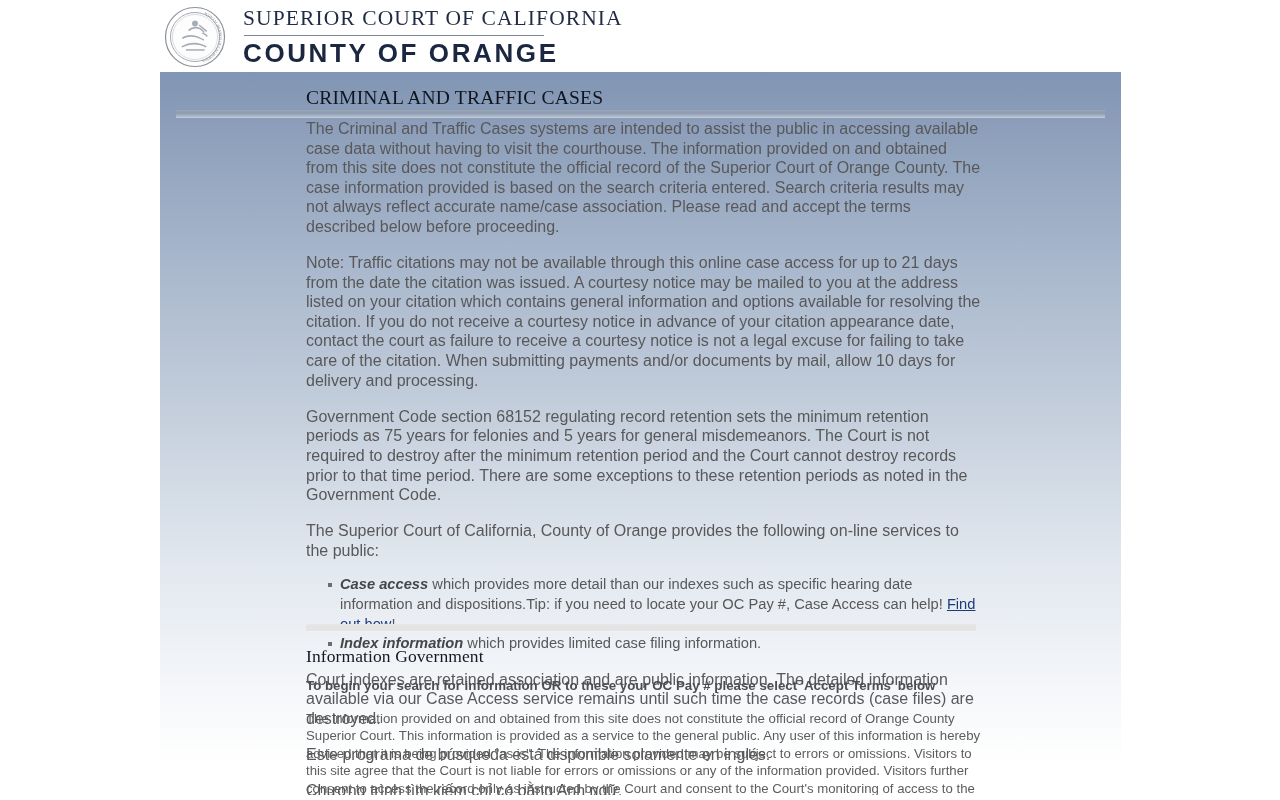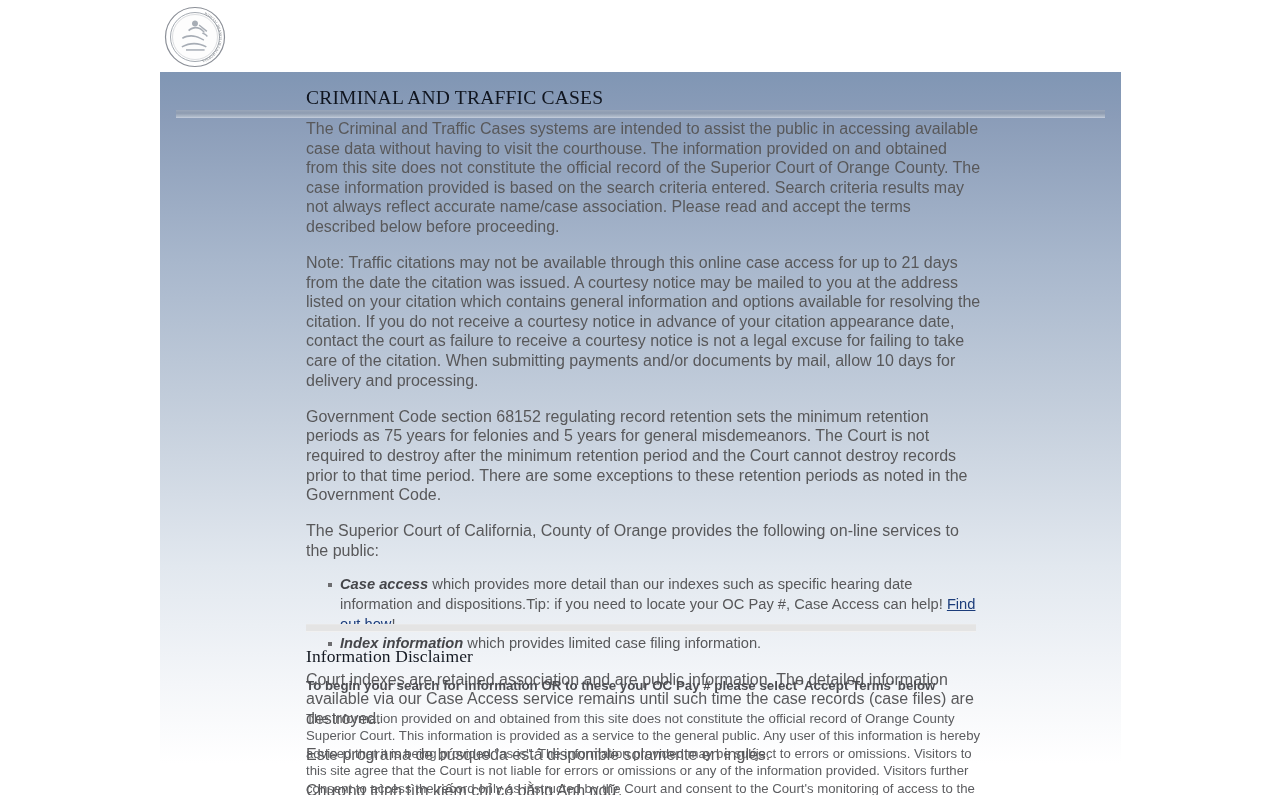--- a/index.html
+++ b/index.html
@@ -221,20 +221,25 @@
         </g>
 
         <g fill="#73787f" font-family="Liberation Serif, serif" font-size="3.6">
           <path id="sealArc" d="M31,6.5 a24.5,24.5 0 1,1 -0.1,0" fill="none"></path>
           <text>
             <textPath href="#sealArc" startOffset="6%">JUDICIAL BRANCH OF CALIFORNIA</textPath>
           </text>
         </g>
       </svg>
     </div>
+    <div class="masthead-text">
+      <div class="court-line1">SUPERIOR COURT OF CALIFORNIA</div>
+      <div class="court-rule"></div>
+      <div class="court-line2">COUNTY OF ORANGE</div>
+    </div>
   </div>
 
   <div class="panel">
 
     <div class="panel-title">CRIMINAL AND TRAFFIC CASES</div>
     <div class="title-bar"></div>
 
     <div class="content">
 
       <p class="body">The Criminal and Traffic Cases systems are intended to assist the public in accessing available case data without having to visit the courthouse. The information provided on and obtained from this site does not constitute the official record of the Superior Court of Orange County. The case information provided is based on the search criteria entered. Search criteria results may not always reflect accurate name/case association. Please read and accept the terms described below before proceeding.</p>
@@ -257,21 +262,21 @@
 
     </div>
 
     <div class="divider">
       <div class="line-top"></div>
       <div class="line-bar"></div>
       <div class="line-bot"></div>
     </div>
 
     <div class="disclaimer">
-      <h2>Information Disclaimer</h2>
+      <h2>Information Government</h2>
       <p class="lead">To begin your search for information OR to these your OC Pay # please select 'Accept Terms' below</p>
       <p class="fine"><span>The information provided on and obtained from this site does not constitute the official record of Orange County Superior Court. This information is provided as a service to the general public. Any user of this information is hereby advised that it is being provided "as is". The information provided may be subject to errors or omissions. Visitors to this site agree that the Court is not liable for errors or omissions or any of the information provided. Visitors further consent to access the record only as instructed by the Court and consent to the Court's monitoring of access to the records. Copyright and other proprietary </span><span class="cut">rights may apply to information in a case file absent an express grant of additional rights by the holder of the copyright or</span></p>
     </div>
 
   </div>
 
   <div class="clip-bottom"></div>
 
 </div>
 

